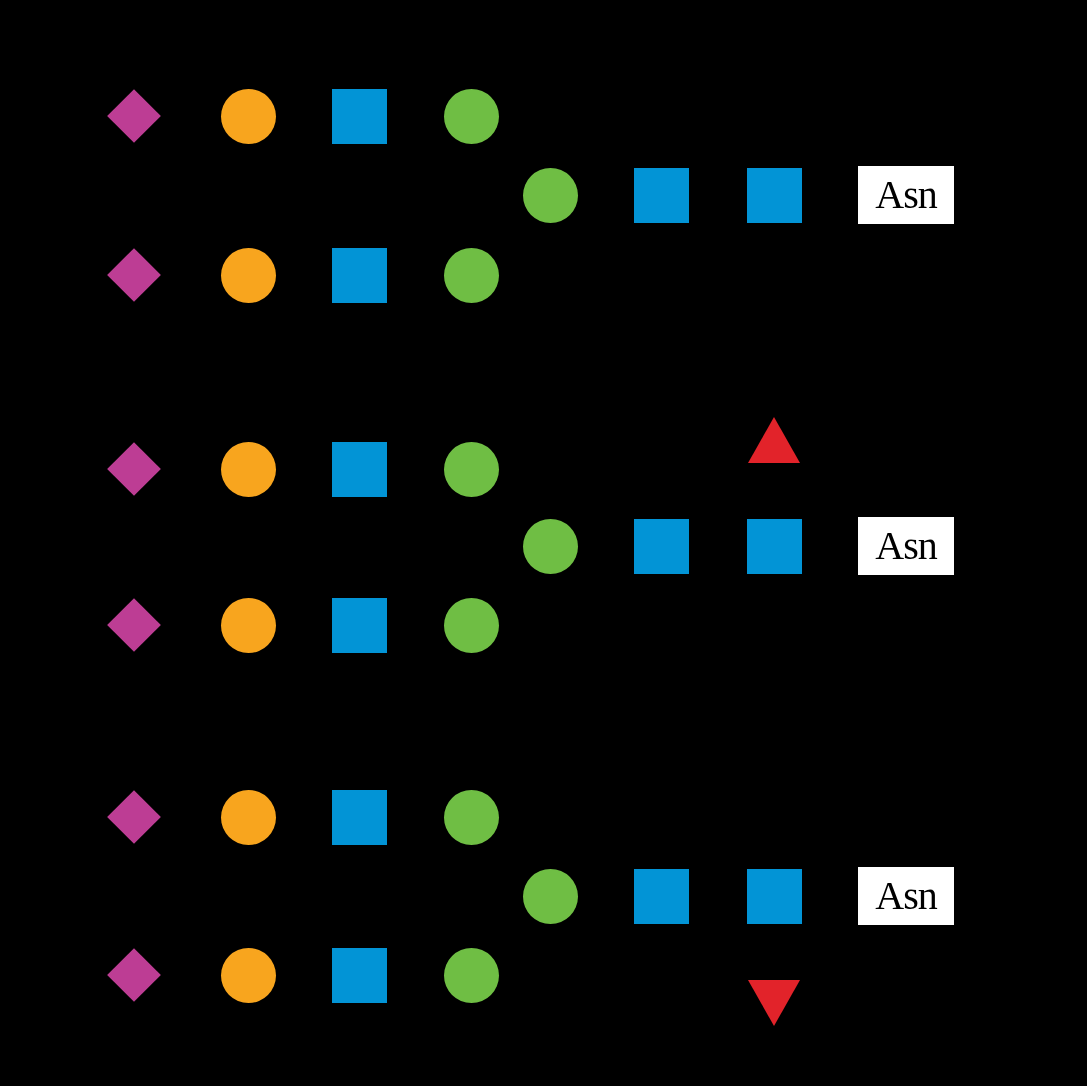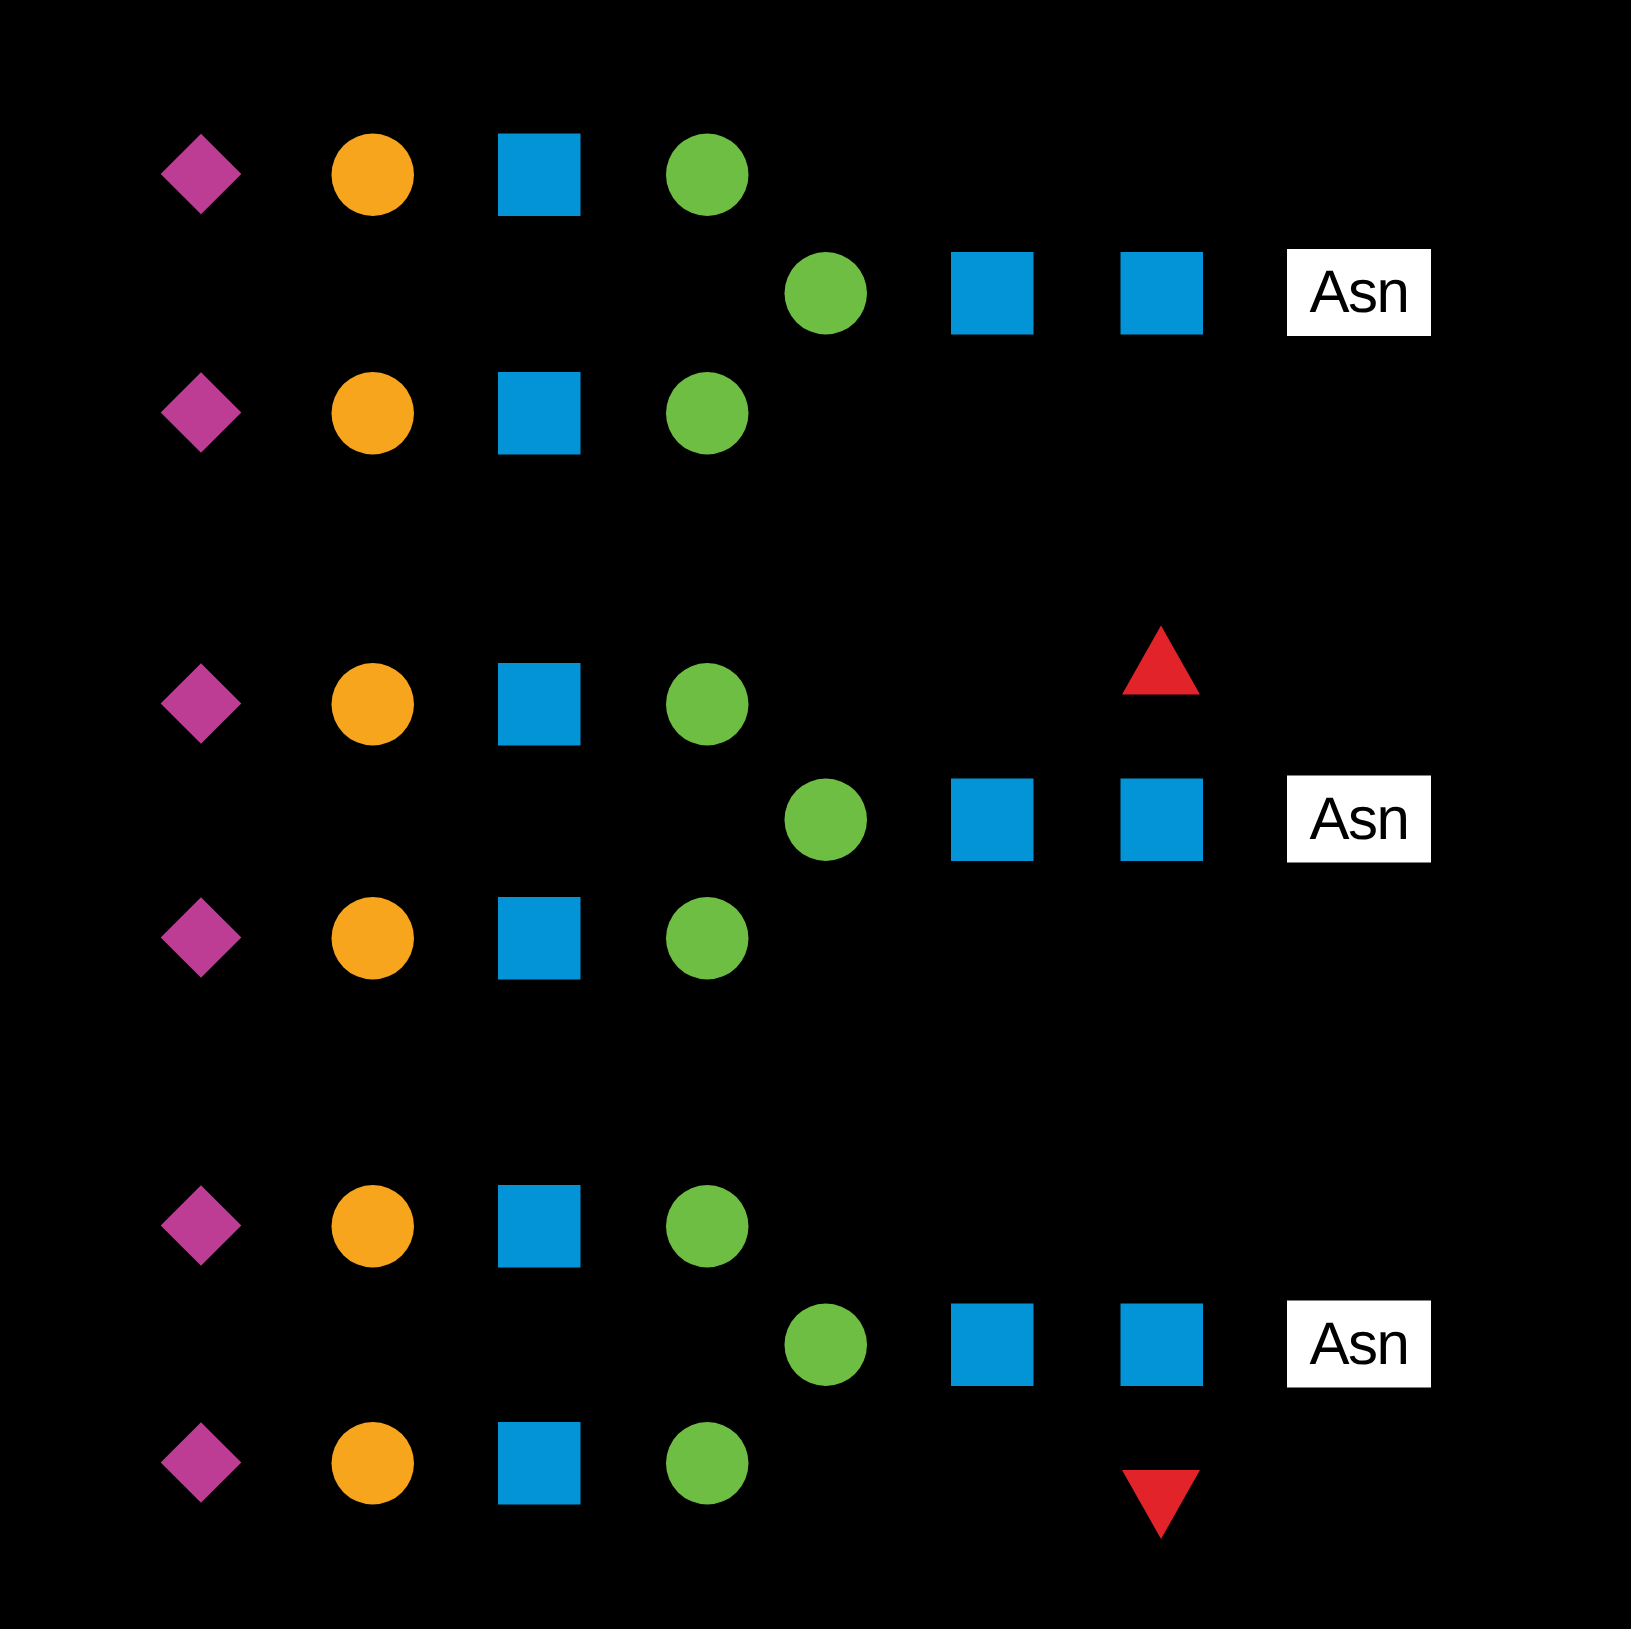--- a/index.html
+++ b/index.html
@@ -29,21 +29,21 @@
     align-items: center;
     justify-content: center;
     font-size: 40px;
     line-height: 1;
     letter-spacing: -1px;
   }
 </style>
 </head>
 <body>
 
-<div class="diagram" style="width: 981px; height: 1086px; background: rgb(0, 0, 0);">
+<div class="diagram" style="width: 981px; height: 1086px; background: rgb(0, 0, 0); font-family: Liberation Serif, serif;">
     <div class="structure">
       <div class="node diamond" style="height: 38px; width: 38px; left: 115px; top: 97px; background: rgb(189, 61, 148);"></div>
       <div class="node circle" style="height: 55px; width: 55px; left: 220.5px; top: 88.5px; background: rgb(248, 165, 30);"></div>
       <div class="node" style="height: 55px; width: 55px; left: 331.5px; top: 88.5px; background: rgb(2, 148, 214);"></div>
       <div class="node circle" style="height: 55px; width: 55px; left: 443.5px; top: 88.5px; background: rgb(111, 190, 68);"></div>
       <div class="node diamond" style="height: 38px; width: 38px; left: 115px; top: 256px; background: rgb(189, 61, 148);"></div>
       <div class="node circle" style="height: 55px; width: 55px; left: 220.5px; top: 247.5px; background: rgb(248, 165, 30);"></div>
       <div class="node" style="height: 55px; width: 55px; left: 331.5px; top: 247.5px; background: rgb(2, 148, 214);"></div>
       <div class="node circle" style="height: 55px; width: 55px; left: 443.5px; top: 247.5px; background: rgb(111, 190, 68);"></div>
       <div class="node circle" style="height: 55px; width: 55px; left: 522.5px; top: 167.5px; background: rgb(111, 190, 68);"></div>

